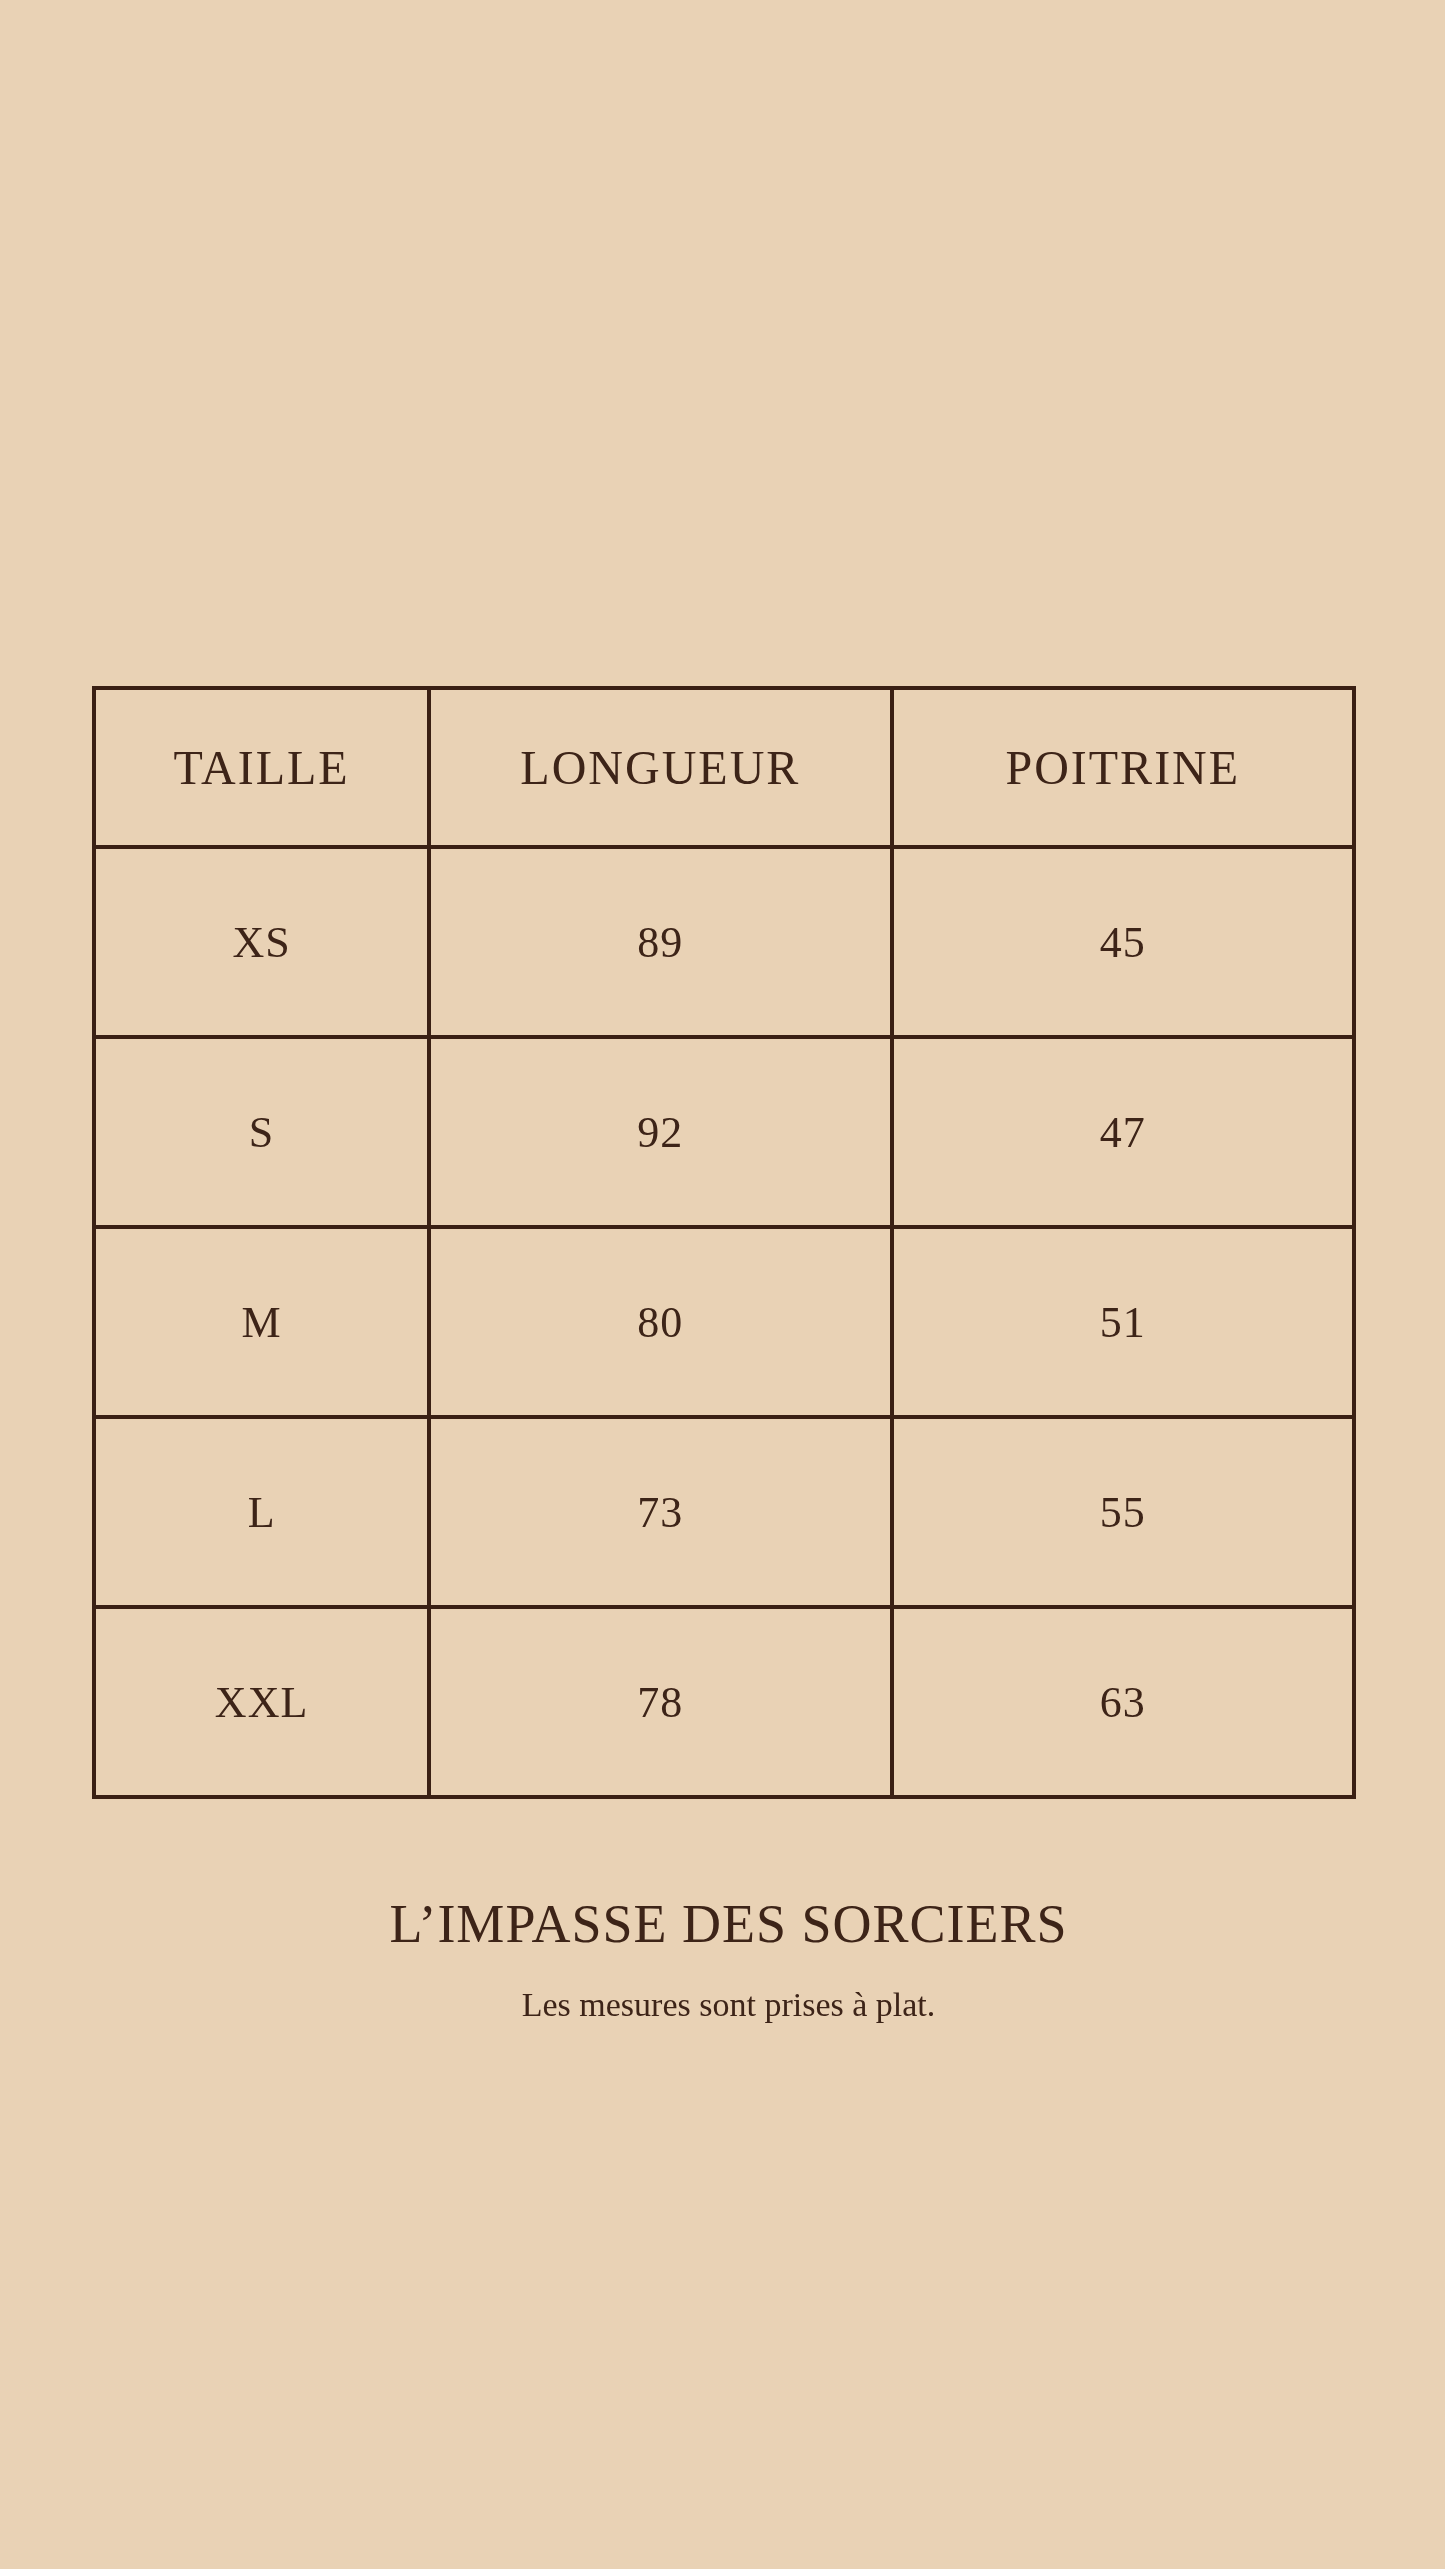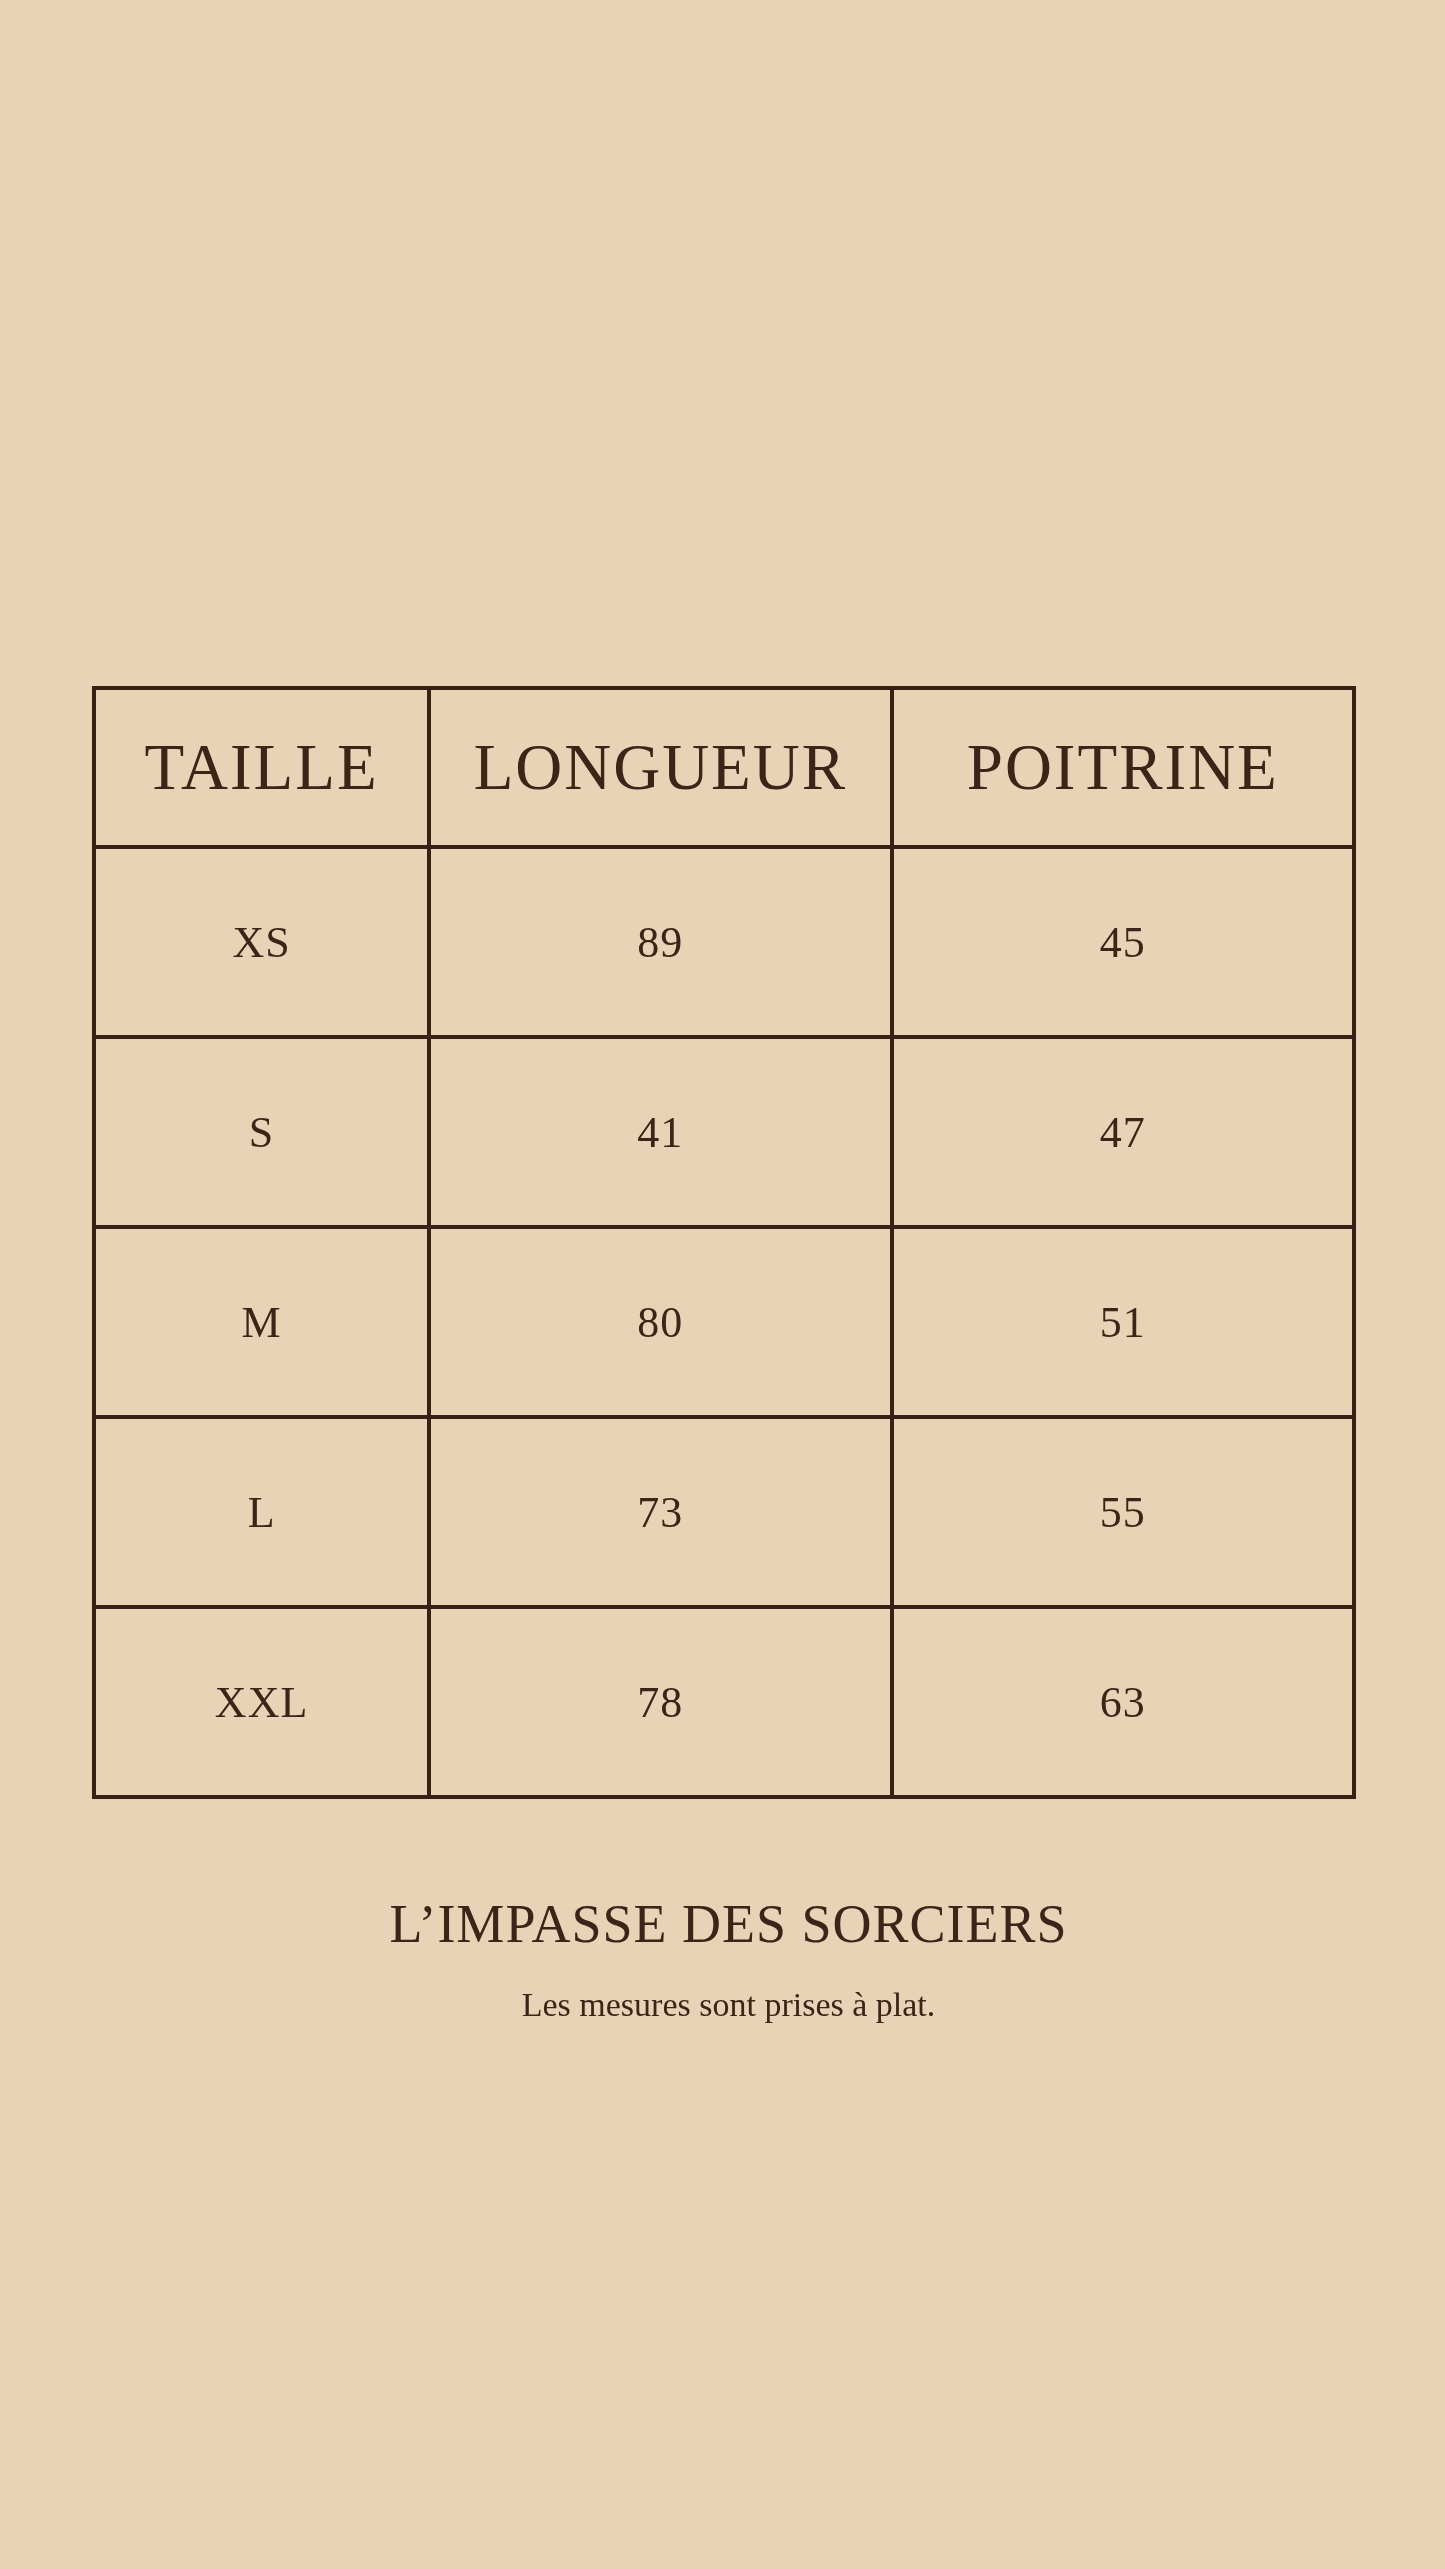--- a/index.html
+++ b/index.html
@@ -49,21 +49,21 @@
     border: 4px solid #3a2014;
     text-align: center;
     vertical-align: middle;
     padding: 0;
     font-weight: normal;
   }
   table.size-table tr {
     height: 159px;
   }
   table.size-table th {
-    font-size: 65px;
+    font-size: 48px;
     letter-spacing: 2px;
   }
   table.size-table td {
     font-size: 44px;
     letter-spacing: 1px;
   }
   col.c1 { width: 26.6%; }
   col.c2 { width: 36.7%; }
   col.c3 { width: 36.7%; }
   .brand {
@@ -112,21 +112,21 @@
       </tr>
     </thead>
     <tbody>
       <tr>
         <td>XS</td>
         <td>89</td>
         <td>45</td>
       </tr>
       <tr>
         <td>S</td>
-        <td>41</td>
+        <td>92</td>
         <td>47</td>
       </tr>
       <tr>
         <td>M</td>
         <td>80</td>
         <td>51</td>
       </tr>
       <tr>
         <td>L</td>
         <td>73</td>

